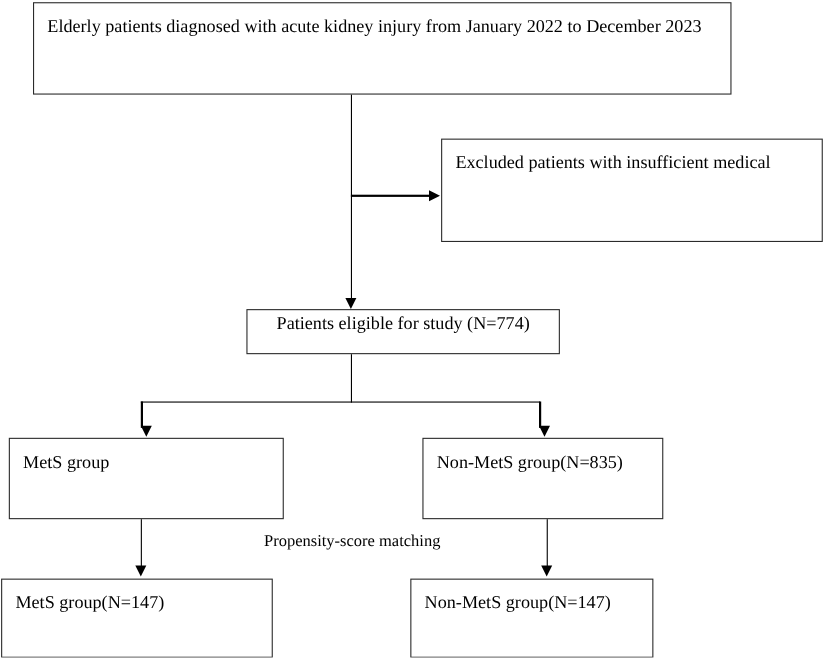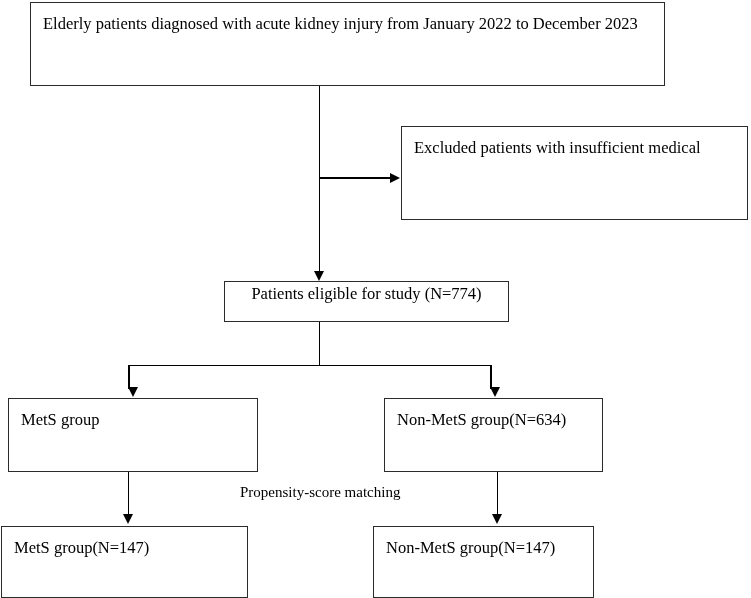--- a/index.html
+++ b/index.html
@@ -97,21 +97,21 @@
 
   <div class="edge v" style="left:490px; top:364.5px; height:24px;"></div>
   <div class="arrow down" style="left:489.5px; top:387px;"></div>
 
   <div class="node center" style="left:8px; top:398px; width:250px; height:74px;">
     <div class="line">MetS group</div>
   </div>
 
   <div class="node center" style="left:384px; top:398px; width:219px; height:74px;">
     <div class="line">Non-MetS group</div>
-    <div class="line">(N=634)</div>
+    <div class="line">(N=835)</div>
   </div>
 
   <div class="caption" style="left:240px; top:483px;">Propensity-score matching</div>
 
   <div class="edge v" style="left:127.5px; top:472px; height:43px;"></div>
   <div class="arrow down" style="left:122.5px; top:514px;"></div>
 
   <div class="edge v" style="left:496.5px; top:472px; height:43px;"></div>
   <div class="arrow down" style="left:491.5px; top:514px;"></div>
 

